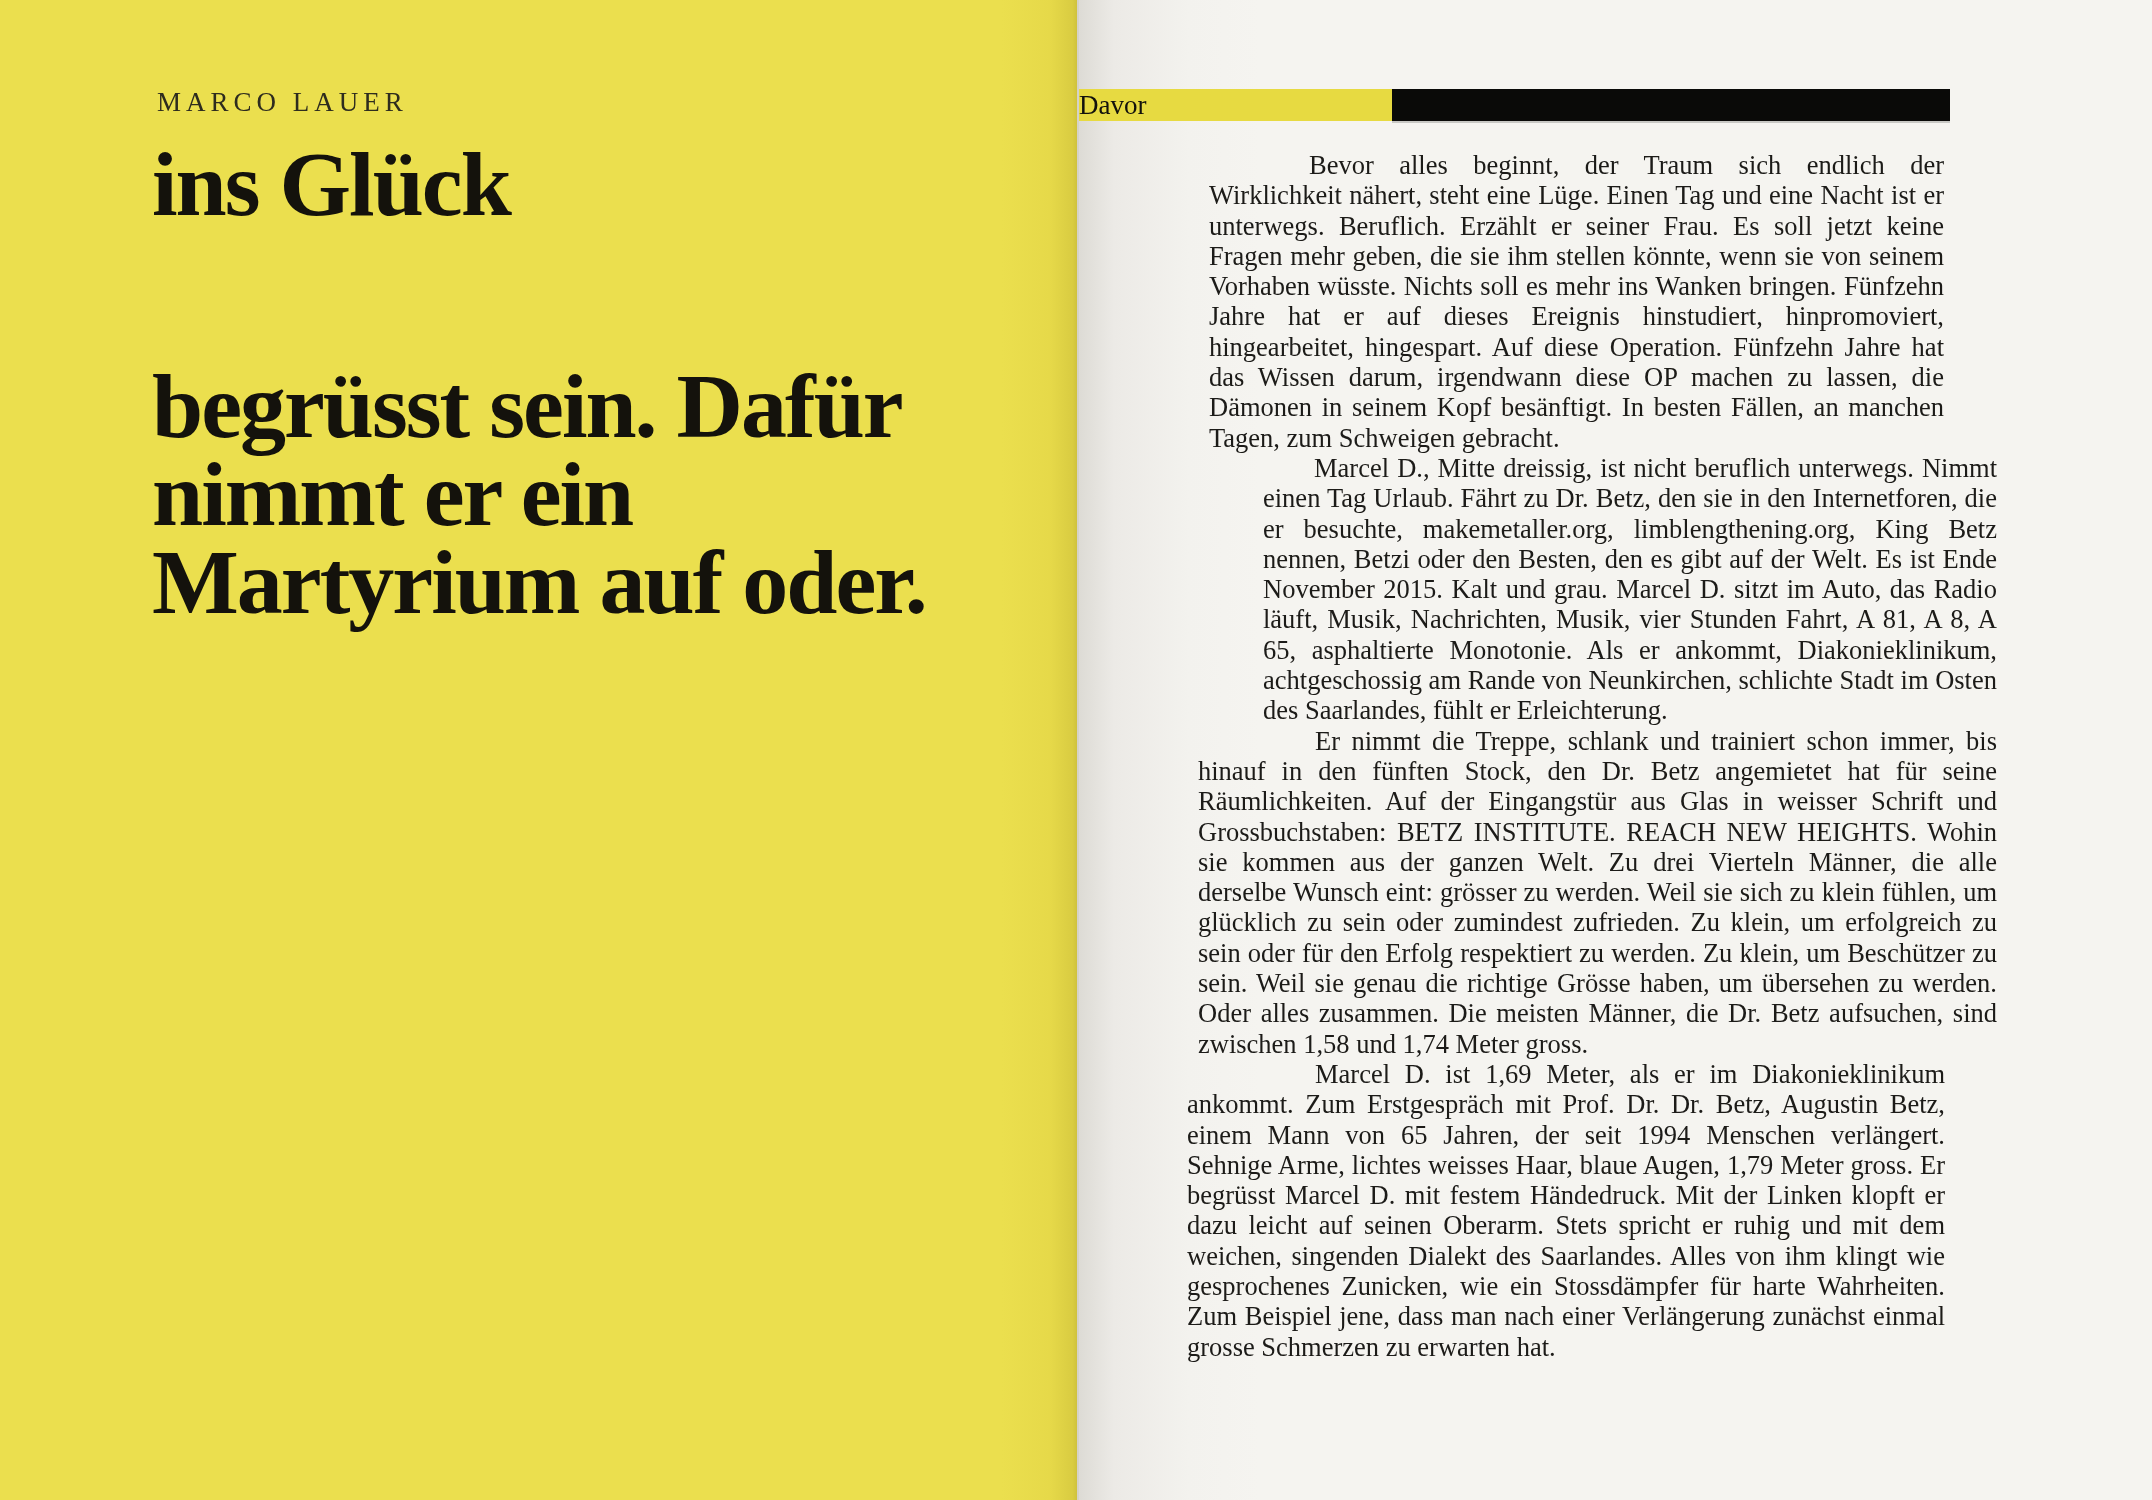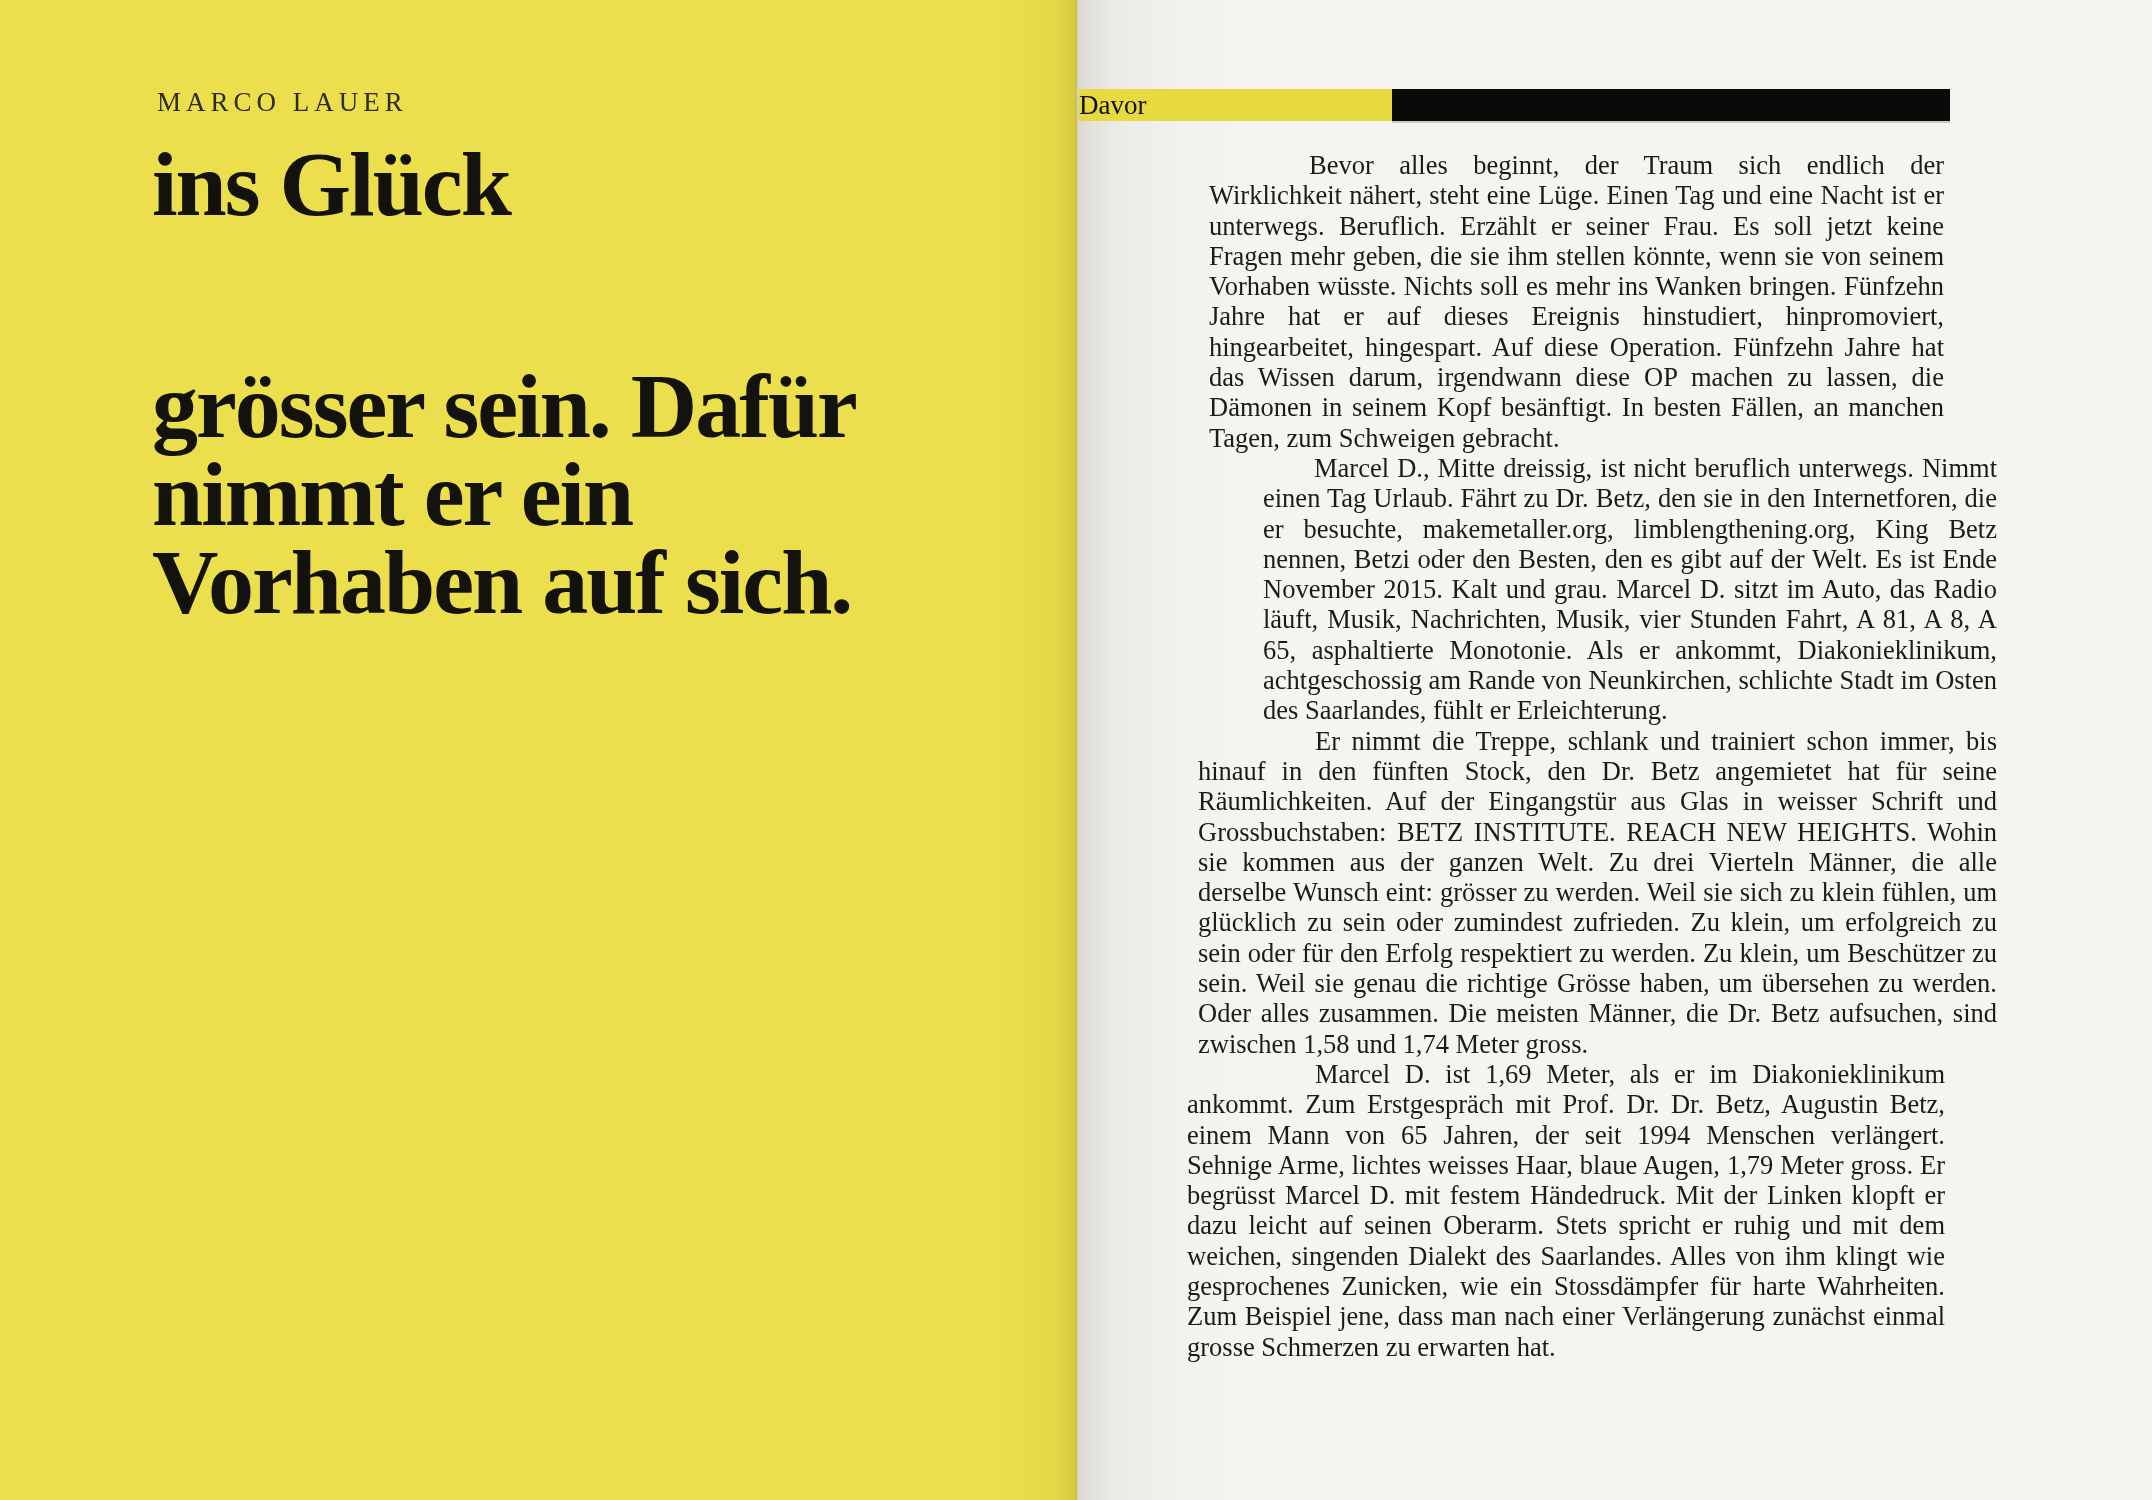--- a/index.html
+++ b/index.html
@@ -82,23 +82,23 @@
 </style>
 </head>
 <body>
 
 <div class="left-page">
   <div class="author">MARCO LAUER</div>
   <div class="headline">
     <div class="line">ins Glück</div>
   </div>
   <div class="subhead">
-    <div class="line">grösser sein. Dafür</div>
+    <div class="line">begrüsst sein. Dafür</div>
     <div class="line">nimmt er ein</div>
-    <div class="line">Vorhaben auf sich.</div>
+    <div class="line">Martyrium auf oder.</div>
   </div>
 </div>
 
 <div class="right-page">
   <div class="section-bar">
     <div class="bar-yellow">
       <span class="bar-label">Davor</span>
     </div>
     <div class="bar-black"></div>
   </div>

